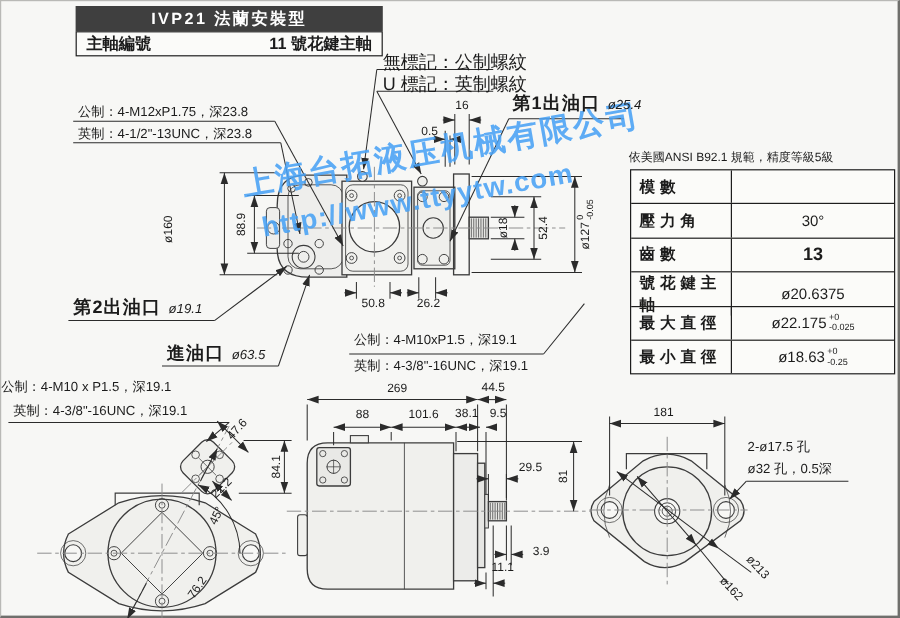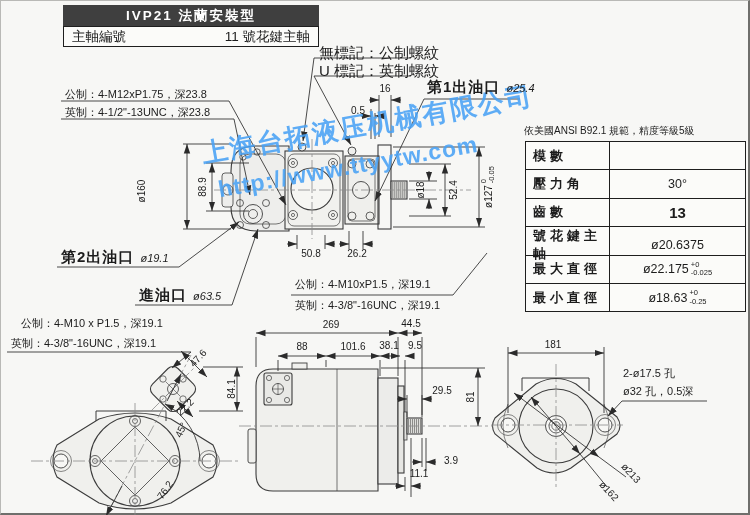--- a/index.html
+++ b/index.html
@@ -14,21 +14,21 @@
   .wm2{font-size:23px;letter-spacing:1px;font-weight:bold;margin-top:7px;margin-left:10px;}
   .lbl{position:absolute;z-index:4;font-size:11px;white-space:nowrap;line-height:1.15;}
   .dim{position:absolute;z-index:4;font-size:10px;white-space:nowrap;
        transform:translate(-50%,-50%) rotate(var(--r,0deg));display:inline-flex;align-items:center;}
   .port .pname{font-size:15px;font-weight:bold;letter-spacing:1px;}
   .port .pdia{font-size:11px;margin-left:3px;font-style:italic;}
   .hbar{position:absolute;left:62px;top:4px;width:256px;height:21px;background:#3f3f3f;color:#fff;
         display:flex;align-items:center;justify-content:center;font-size:13.5px;font-weight:bold;letter-spacing:2px;z-index:4;}
   .hrow{position:absolute;left:62px;top:25px;width:256px;height:21px;background:#fbfbf9;border:1.3px solid #1e1e1e;
         box-sizing:border-box;display:flex;align-items:center;justify-content:space-between;
-        padding:0 8px;font-size:13.5px;font-weight:normal;z-index:4;}
+        padding:0 8px;font-size:13.5px;font-weight:bold;z-index:4;}
   .tbl-title{position:absolute;left:523px;top:123px;font-size:10px;z-index:4;white-space:nowrap;}
   .tbl{position:absolute;left:524px;top:140px;width:221px;z-index:4;border:1.4px solid #1e1e1e;background:#fbfbf9;box-sizing:border-box;}
   .trow{display:grid;grid-template-columns:84px 1fr;height:27.4px;border-top:1.2px solid #1e1e1e;}
   .trow:first-child{border-top:none;}
   .tlab{border-right:1.2px solid #1e1e1e;display:flex;align-items:center;padding-left:7px;
         font-size:13px;font-weight:bold;letter-spacing:4px;}
   .tval{display:flex;align-items:center;justify-content:center;font-size:12.5px;}
   .tval.big{font-size:15px;font-weight:bold;}
   .tolstack{display:inline-flex;flex-direction:column;justify-content:center;font-size:7.5px;line-height:1.1;margin-left:2px;text-align:left;}
   .spec{font-size:11px;}
@@ -313,21 +313,21 @@
     <span class="pname">第2出油口</span>
     <span class="pdia">ø19.1</span>
   </span>
   <span class="lbl port" style="left:138px;top:285px">
     <span class="pname">進油口</span>
     <span class="pdia">ø63.5</span>
   </span>
 
   <span class="lbl spec" style="left:64px;top:87px">公制：4-M12xP1.75，深23.8</span>
   <span class="lbl spec" style="left:64px;top:105px">英制：4-1/2"-13UNC，深23.8</span>
-  <span class="lbl spec" style="left:20px;top:316px">公制：4-M10 x P1.5，深19.1</span>
+  <span class="lbl spec" style="left:0;top:316px">公制：4-M10 x P1.5，深19.1</span>
   <span class="lbl spec" style="left:10px;top:336px">英制：4-3/8"-16UNC，深19.1</span>
   <span class="lbl spec" style="left:294px;top:277px">公制：4-M10xP1.5，深19.1</span>
   <span class="lbl spec" style="left:294px;top:298px">英制：4-3/8"-16UNC，深19.1</span>
 
   <span class="tbl-title">依美國ANSI B92.1 規範，精度等級5級</span>
   <div class="tbl">
     <div class="trow">
       <div class="tlab">模數</div>
     </div>
     <div class="trow">

